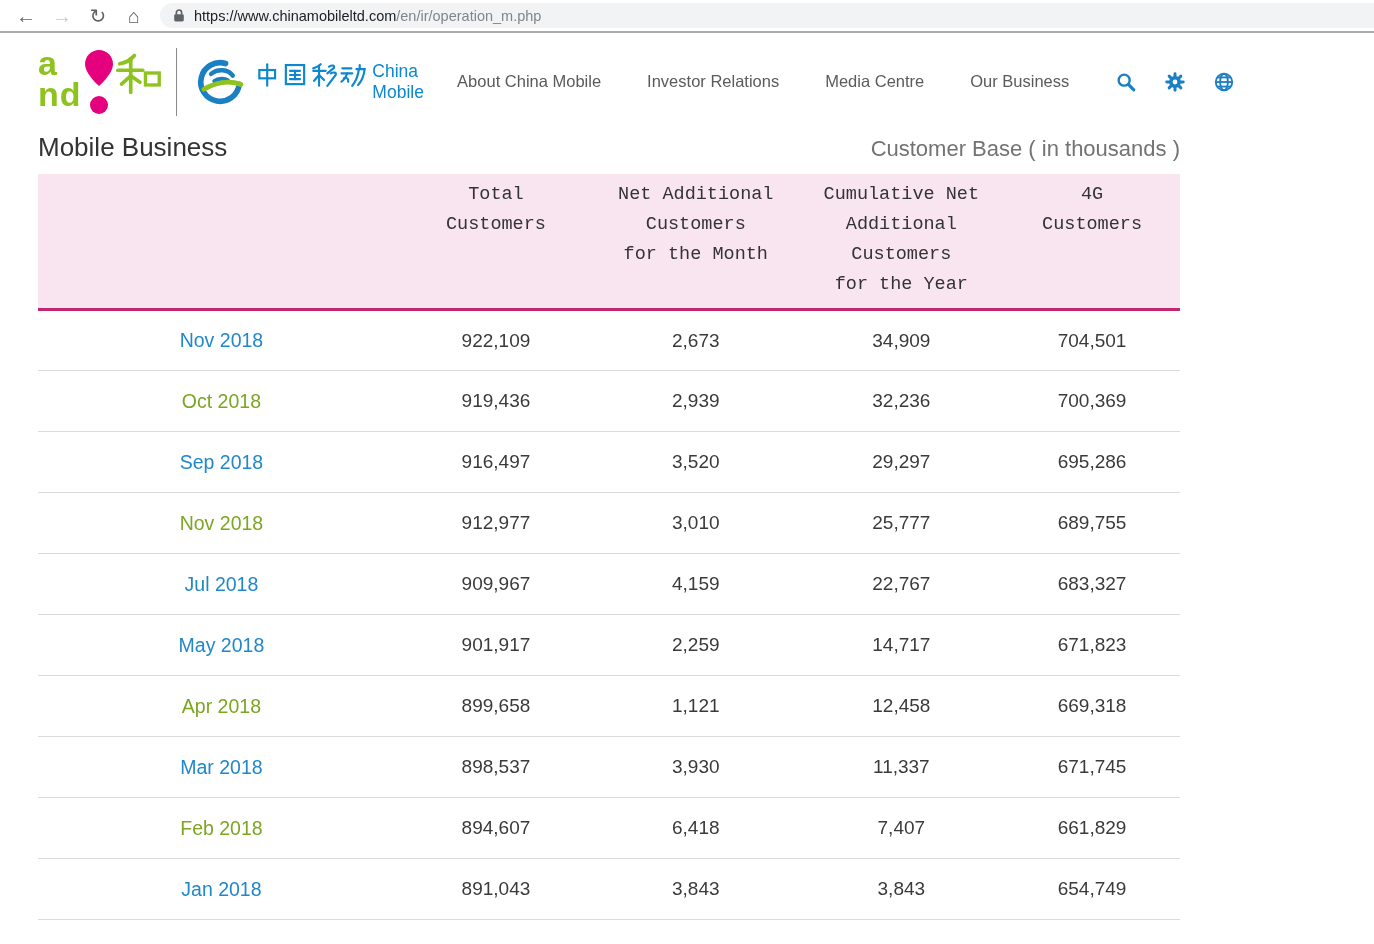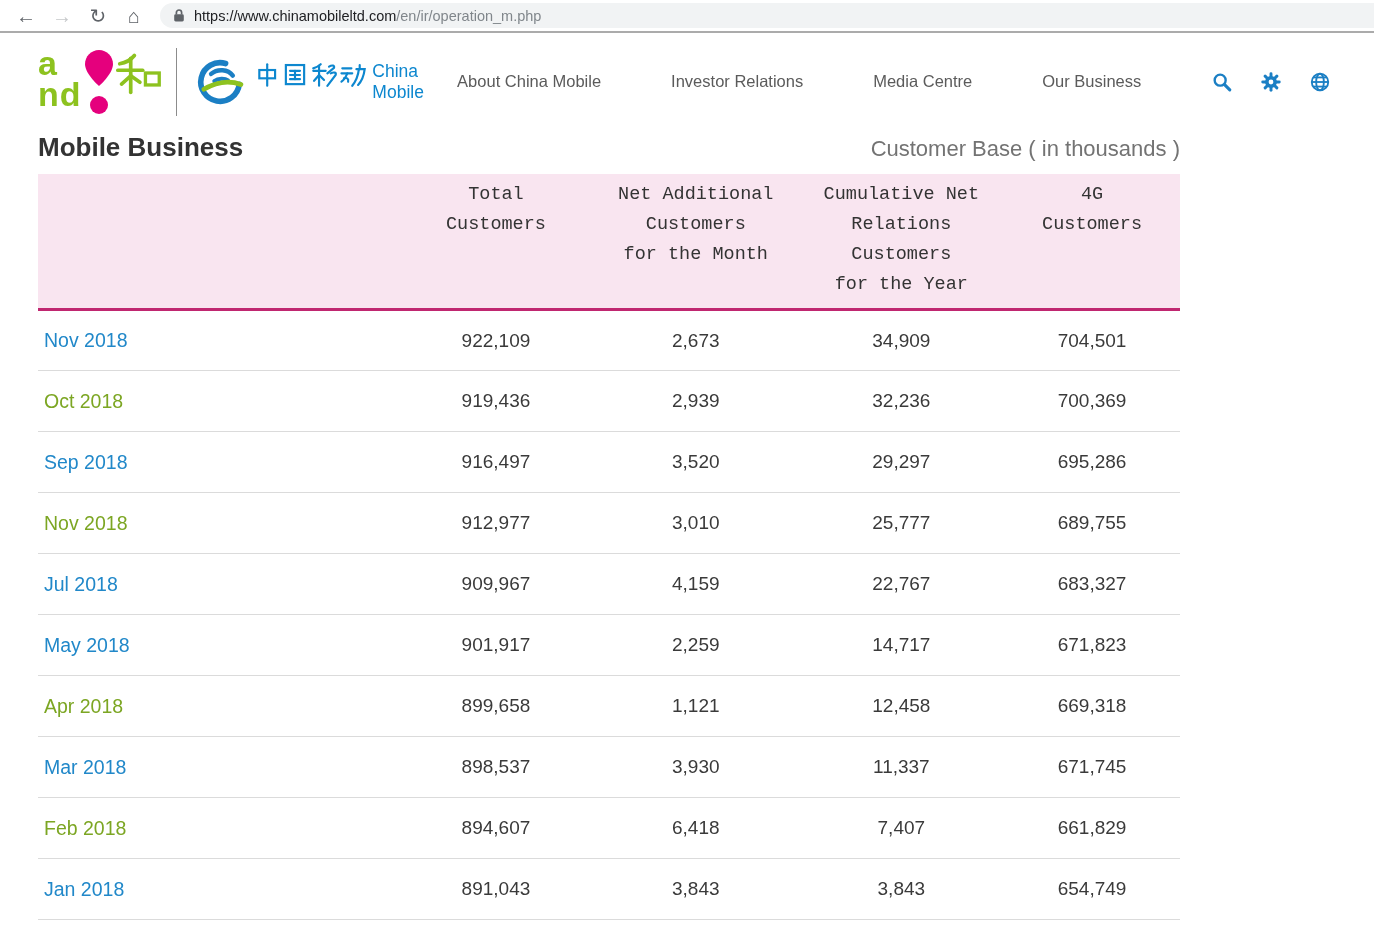--- a/index.html
+++ b/index.html
@@ -22,38 +22,38 @@
                  justify-content:space-between; padding:0 194px 0 38px; }
   .logo-group { display:flex; align-items:center; }
   .and-logo { display:flex; align-items:flex-start; }
   .and-letters { display:flex; flex-direction:column; color:var(--brand_green);
                  font-weight:bold; font-size:34px; line-height:31px; letter-spacing:1px; }
   .logo-divider { width:2px; height:68px; background:#8C8C8C; margin:0 18px 0 14px; }
   .cm-logo { display:flex; align-items:center; gap:12px; }
   .cm-text { display:flex; flex-direction:row; gap:4px; }
   .cm-en { color:var(--brand_blue); font-size:17.5px; }
 
-  .nav { display:flex; align-items:center; gap:70px; }
+  .nav { display:flex; align-items:center; gap:46px; }
   .nav-link { font-size:16.5px; color:#5B5B5B; cursor:pointer; white-space:nowrap; }
   .nav-icons { display:flex; gap:27px; align-items:center; }
   .nav-icons svg { cursor:pointer; display:block; }
 
   
   .title-row { display:flex; justify-content:space-between; align-items:baseline;
                margin:2px 194px 8px 38px; height:34px; }
-  .page-title { font-size:26px; color:#333;font-weight:bold; }
+  .page-title { font-size:26px; color:#333; }
   .page-subtitle { font-size:22px; color:#737373; }
 
   table { width:1142px; margin-left:38px; border-collapse:collapse; table-layout:fixed; }
   thead th { background:var(--header_bg); border-bottom:3px solid var(--header_border);
              font-weight:normal; font-size:18.5px; line-height:30px; color:#333;
              white-space:pre-line; vertical-align:top; padding:6px 0 8px 0; text-align:center;font-family:Liberation Mono, monospace; }
   tbody td { height:61px; border-bottom:1px solid #DBDBDB; font-size:19px; color:#3A3A3A;
              text-align:center; vertical-align:middle; }
-  tbody td.month-cell { text-align:left; padding-left:6px; }
+  tbody td.month-cell { text-align:center; padding-left:6px; }
   .month-link { font-size:19.5px; text-decoration:none; cursor:pointer; }
   .month-link.blue  { color:var(--link_blue); }
   .month-link.green { color:var(--link_green); }
 </style>
 </head>
 <body>
 
 <div class="browser-bar">
   <div class="chrome-btn">←</div>
   <div class="chrome-btn disabled">→</div>
@@ -178,21 +178,21 @@
   </colgroup>
   <thead>
     <tr>
       <th></th>
       <th>Total
 Customers</th>
       <th>Net Additional
 Customers
 for the Month</th>
       <th>Cumulative Net
-Relations Customers
+Additional Customers
 for the Year</th>
       <th>4G
 Customers</th>
     </tr>
   </thead>
   <tbody>
       <tr>
         <td class="month-cell"><a class="month-link blue">Nov 2018</a></td>
         <td>922,109</td>
         <td>2,673</td>

